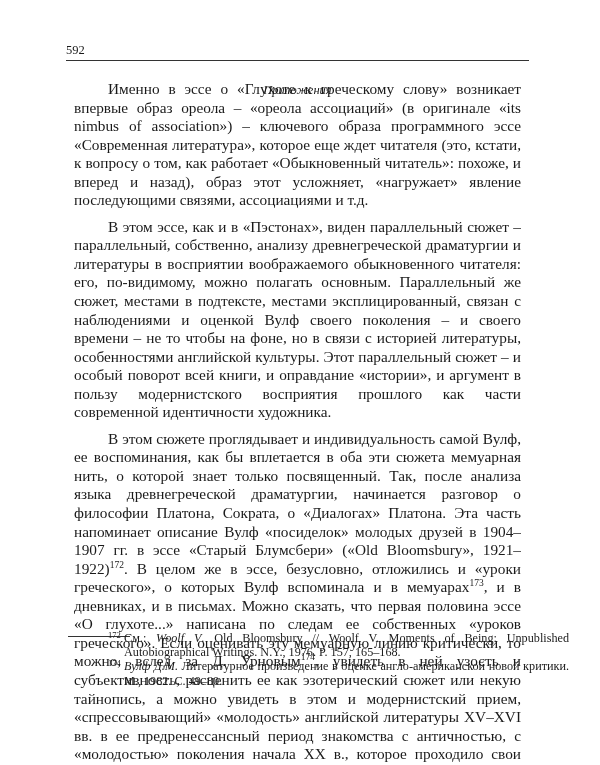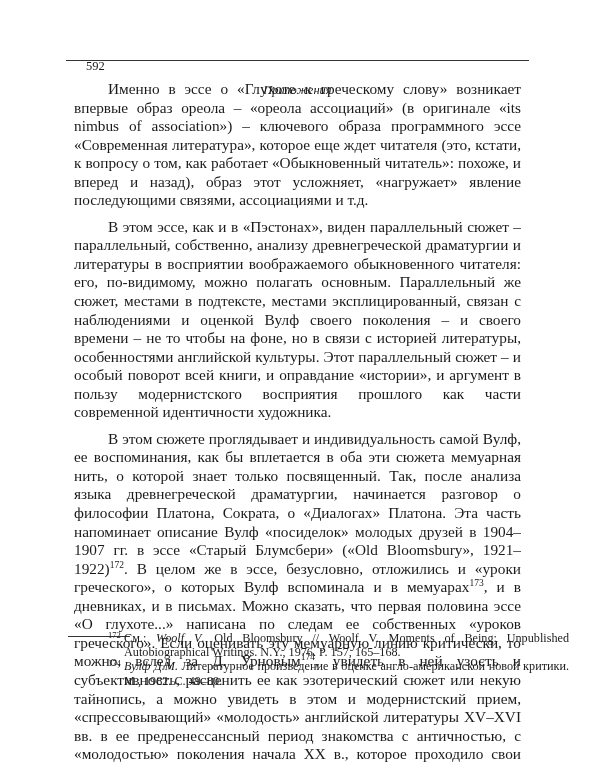--- a/index.html
+++ b/index.html
@@ -1,19 +1,19 @@
 <!DOCTYPE html>
 <html><head>
 <meta charset="utf-8">
 <style>
   html, body { margin: 0; padding: 0; background: #ffffff; }
   body { width: 600px; height: 765px; position: relative; overflow: hidden; color: #1a1a1a; font-family: "Liberation Serif", "DejaVu Serif", serif; }
   .page { position: absolute; left: 66px; top: 0; width: 463px; }
   .running-head { position: absolute; top: 43px; left: 0; width: 463px; height: 16px; font-size: 12.5px; }
-  .page-number { position: absolute; left: 0; top: 16px; margin-left: 20px; }
+  .page-number { position: absolute; left: 0; top: 0; }
   .section-title { position: absolute; left: 0; right: 0; text-align: center; font-style: italic; top: 0; margin-top: 40px; }
   .head-rule { position: absolute; top: 60px; left: 0; width: 463px; height: 0; border-top: 1.2px solid #333; }
   .body-text { position: absolute; top: 72px; left: 0; width: 463px; font-size: 15.3px; line-height: 18.55px; }
   .para { margin: 8px; text-indent: 34px; text-align: justify; text-align-last: left; hyphens: manual; }
   sup { font-size: 9.5px; line-height: 0; vertical-align: 6px; }
   .fn-rule { position: absolute; top: 636px; left: 2px; width: 62px; border-top: 1px solid #333; }
   .footnotes { position: absolute; top: 631px; left: 2px; width: 461px; font-size: 12.2px; line-height: 14.2px; margin-left: 40px; }
   .fn { margin: 0; padding-left: 16px; text-indent: -16px; text-align: justify; text-align-last: left; }
   .fn-num { display: inline-block; width: 16px; text-indent: 0; font-size: 8.5px; vertical-align: 4px; line-height: 0; }
   .it { font-style: italic; }

